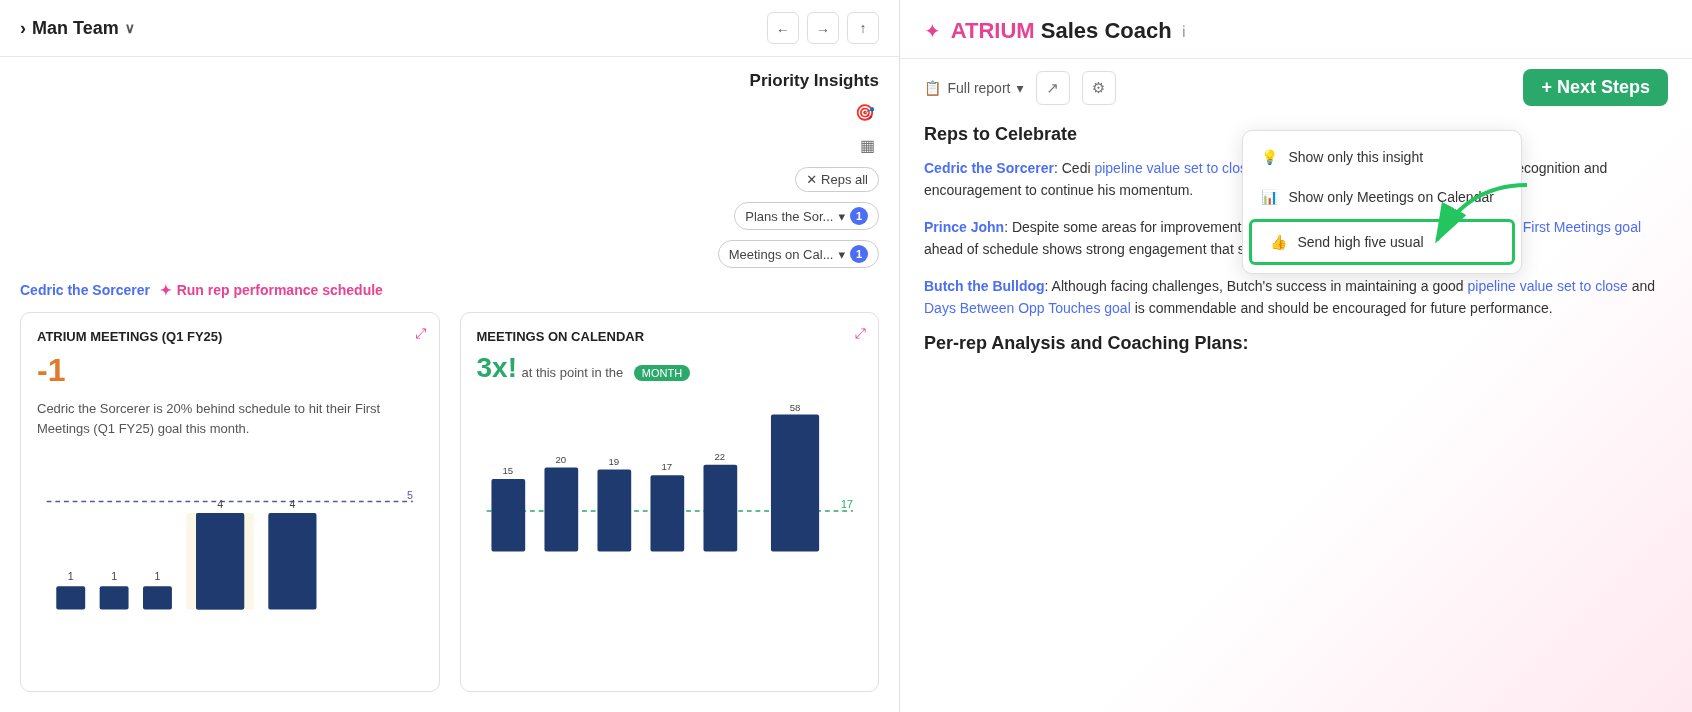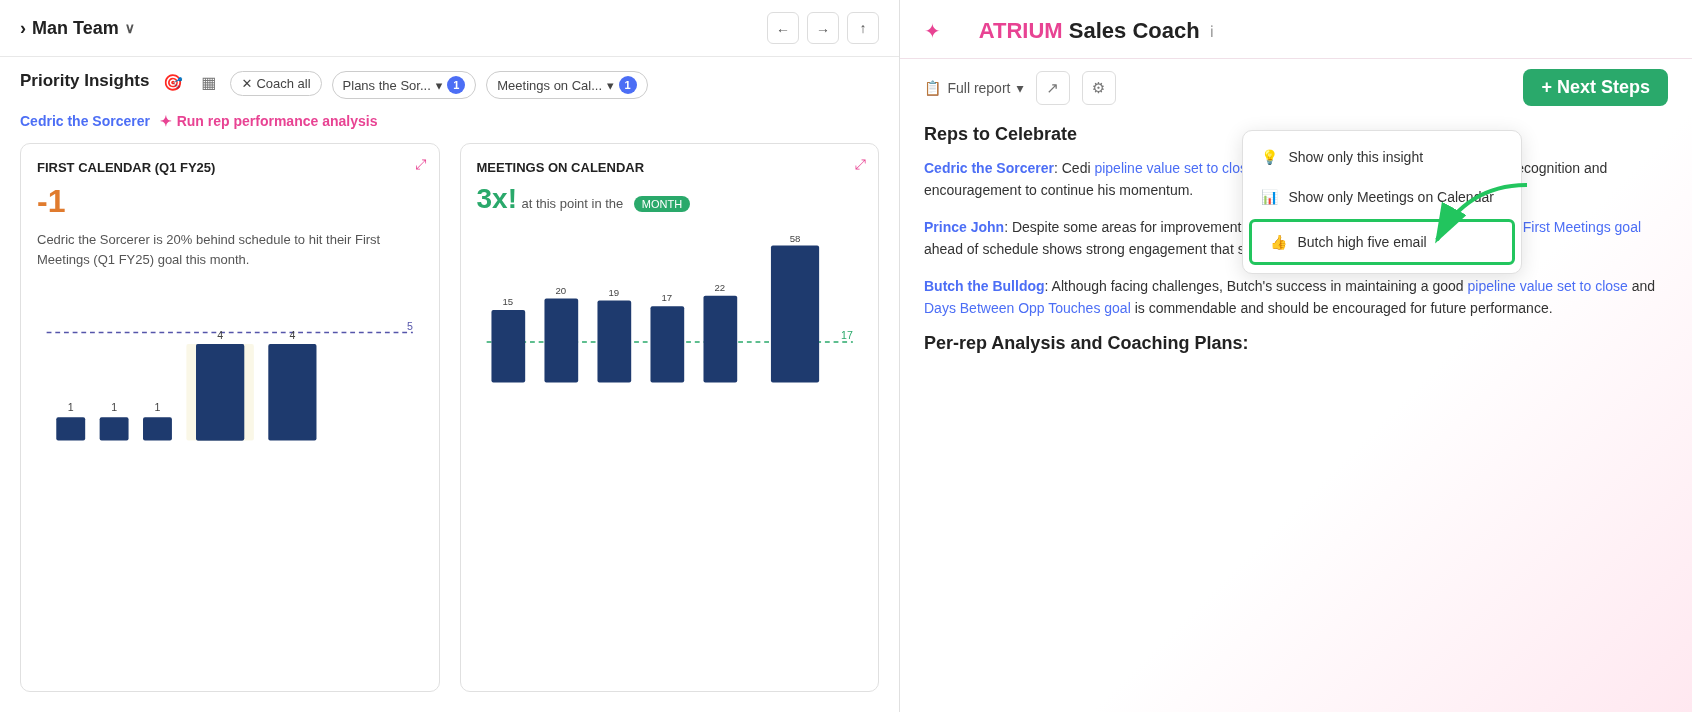--- a/index.html
+++ b/index.html
@@ -60,24 +60,25 @@
       display: flex;
       align-items: center;
       justify-content: center;
       font-size: 14px;
       color: #555;
     }
 
     
     .insights-header {
       display: flex;
-      align-items: flex-start;
+      align-items: flex-end;
       padding: 14px 20px 10px;
       gap: 10px;
       flex-wrap: wrap;
+      flex-direction: column;
     }
 
     .insights-title {
       font-size: 17px;
       font-weight: 700;
       color: #222;
     }
 
     .icon-btn {
       background: none;
@@ -255,21 +256,20 @@
     }
 
     .atrium-icon {
       color: #e84393;
       font-size: 20px;
     }
 
     .atrium-title {
       font-size: 22px;
       font-weight: 800;
-      margin-left: 28px;
     }
 
     .atrium-red { color: #e84393; }
     .atrium-dark { color: #222; }
 
     .info-icon {
       color: #999;
       font-size: 16px;
       cursor: pointer;
     }
@@ -422,46 +422,46 @@
       <button class="nav-btn">↑</button>
     </div>
   </div>
 
   <div class="insights-header">
     <span class="insights-title">Priority Insights</span>
     <button class="icon-btn">🎯</button>
     <button class="icon-btn">▦</button>
     <button class="clear-all-btn">
       <span>✕</span>
-      <span>Coach all</span>
+      <span>Reps all</span>
     </button>
     <div class="filter-pill">
       <span>Plans the Sor...</span>
       <span>▾</span>
       <span class="filter-badge">1</span>
     </div>
     <div class="filter-pill">
       <span>Meetings on Cal...</span>
       <span>▾</span>
       <span class="filter-badge">1</span>
     </div>
   </div>
 
   <div class="sub-header">
     <span class="rep-name">Cedric the Sorcerer</span>
     <span class="run-analysis">
       <span>✦</span>
-      <span>Run rep performance analysis</span>
+      <span>Run rep performance schedule</span>
     </span>
   </div>
 
   <div class="cards-row">
 
     <div class="insight-card">
-      <div class="card-title">FIRST CALENDAR (Q1 FY25)</div>
+      <div class="card-title">ATRIUM MEETINGS (Q1 FY25)</div>
       <button class="card-expand-btn">⤢</button>
       <div class="metric-value-negative">-1</div>
       <div class="card-desc">Cedric the Sorcerer is 20% behind schedule to hit their First Meetings (Q1 FY25) goal this month.</div>
       <div class="chart-area">
         <svg class="chart-svg" viewBox="0 0 400 160" preserveAspectRatio="xMidYMid meet">
 
           <line x1="10" y1="40" x2="390" y2="40" stroke="#5555aa" stroke-width="1.5" stroke-dasharray="5,4"></line>
           <text x="390" y="37" font-size="11" fill="#5555aa" text-anchor="end">5</text>
 
           <rect x="20" y="128" width="30" height="24" fill="#1e3a6e" rx="2"></rect>
@@ -577,21 +577,21 @@
     <div class="menu-item">
       <span class="menu-icon">💡</span>
       <span>Show only this insight</span>
     </div>
     <div class="menu-item">
       <span class="menu-icon menu-icon-blue">📊</span>
       <span>Show only Meetings on Calendar</span>
     </div>
     <div class="menu-item-highlighted">
       <span class="menu-icon menu-icon-thumbs">👍</span>
-      <span>Butch high five email</span>
+      <span>Send high five usual</span>
     </div>
   </div>
 
   <svg class="green-arrow" width="120" height="80" viewBox="0 0 120 80">
     <defs>
       <marker id="arrowhead" markerWidth="10" markerHeight="7" refX="9" refY="3.5" orient="auto">
         <polygon points="0 0, 10 3.5, 0 7" fill="#22c55e"></polygon>
       </marker>
     </defs>
     <path d="M 100 10 Q 40 10 10 65" stroke="#22c55e" stroke-width="4" fill="none" marker-end="url(#arrowhead)"></path>

